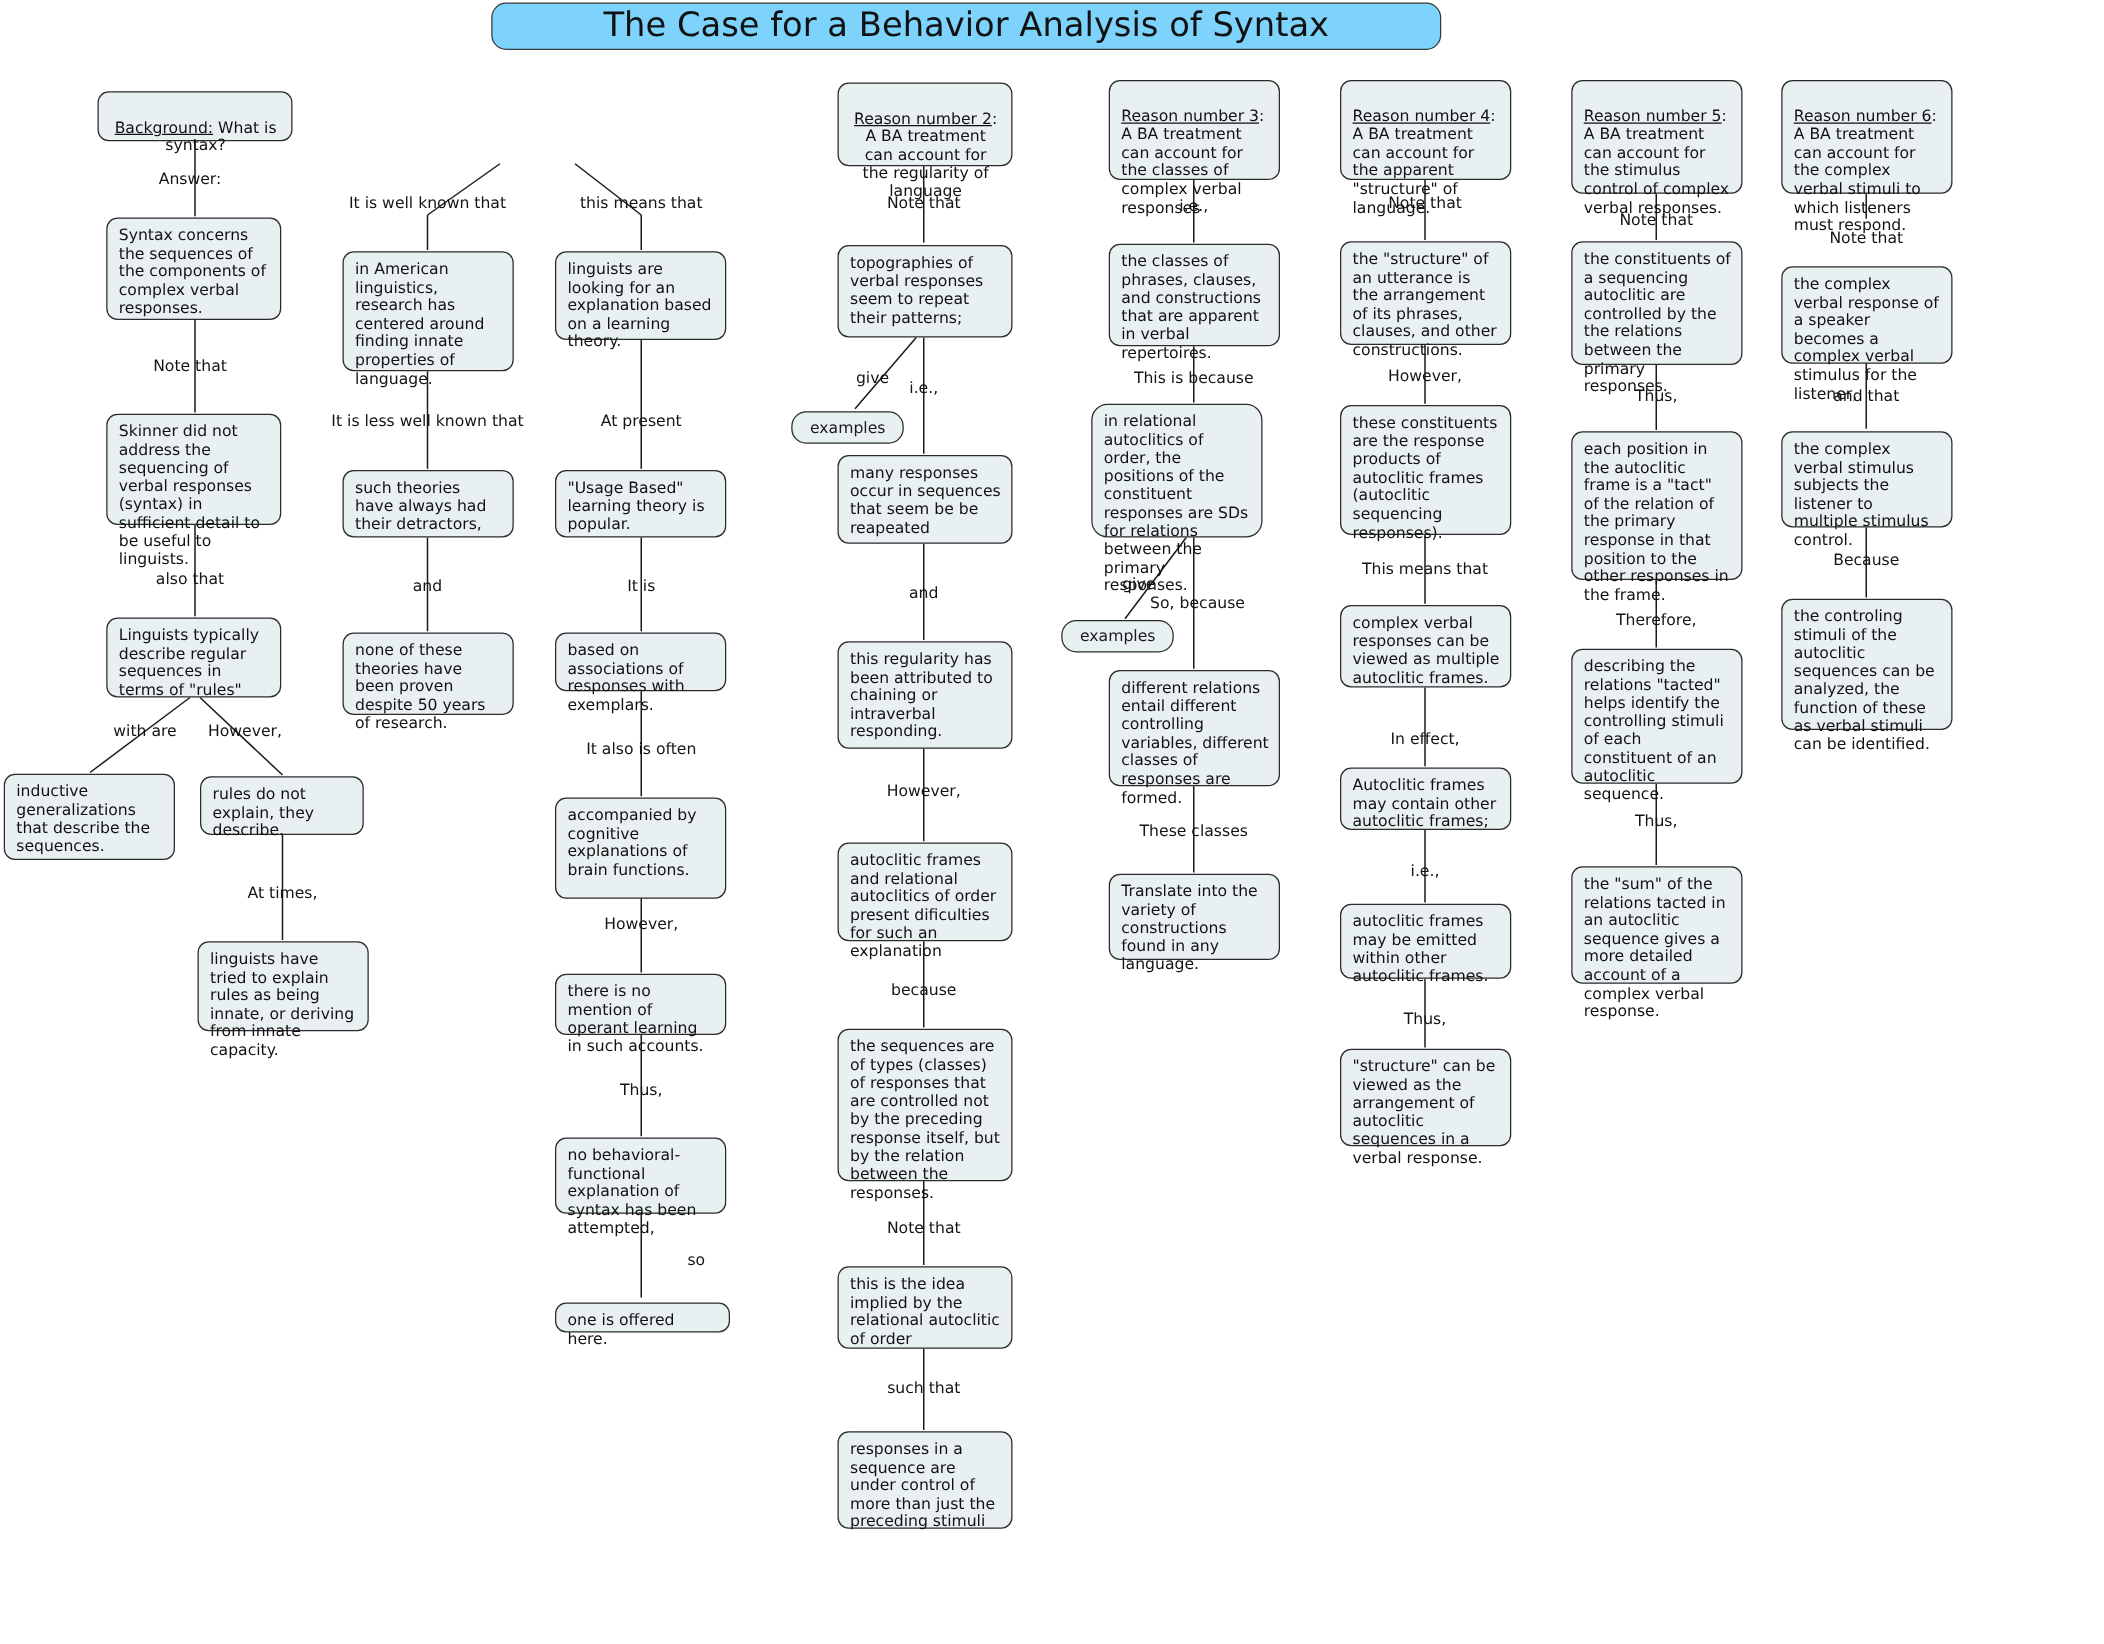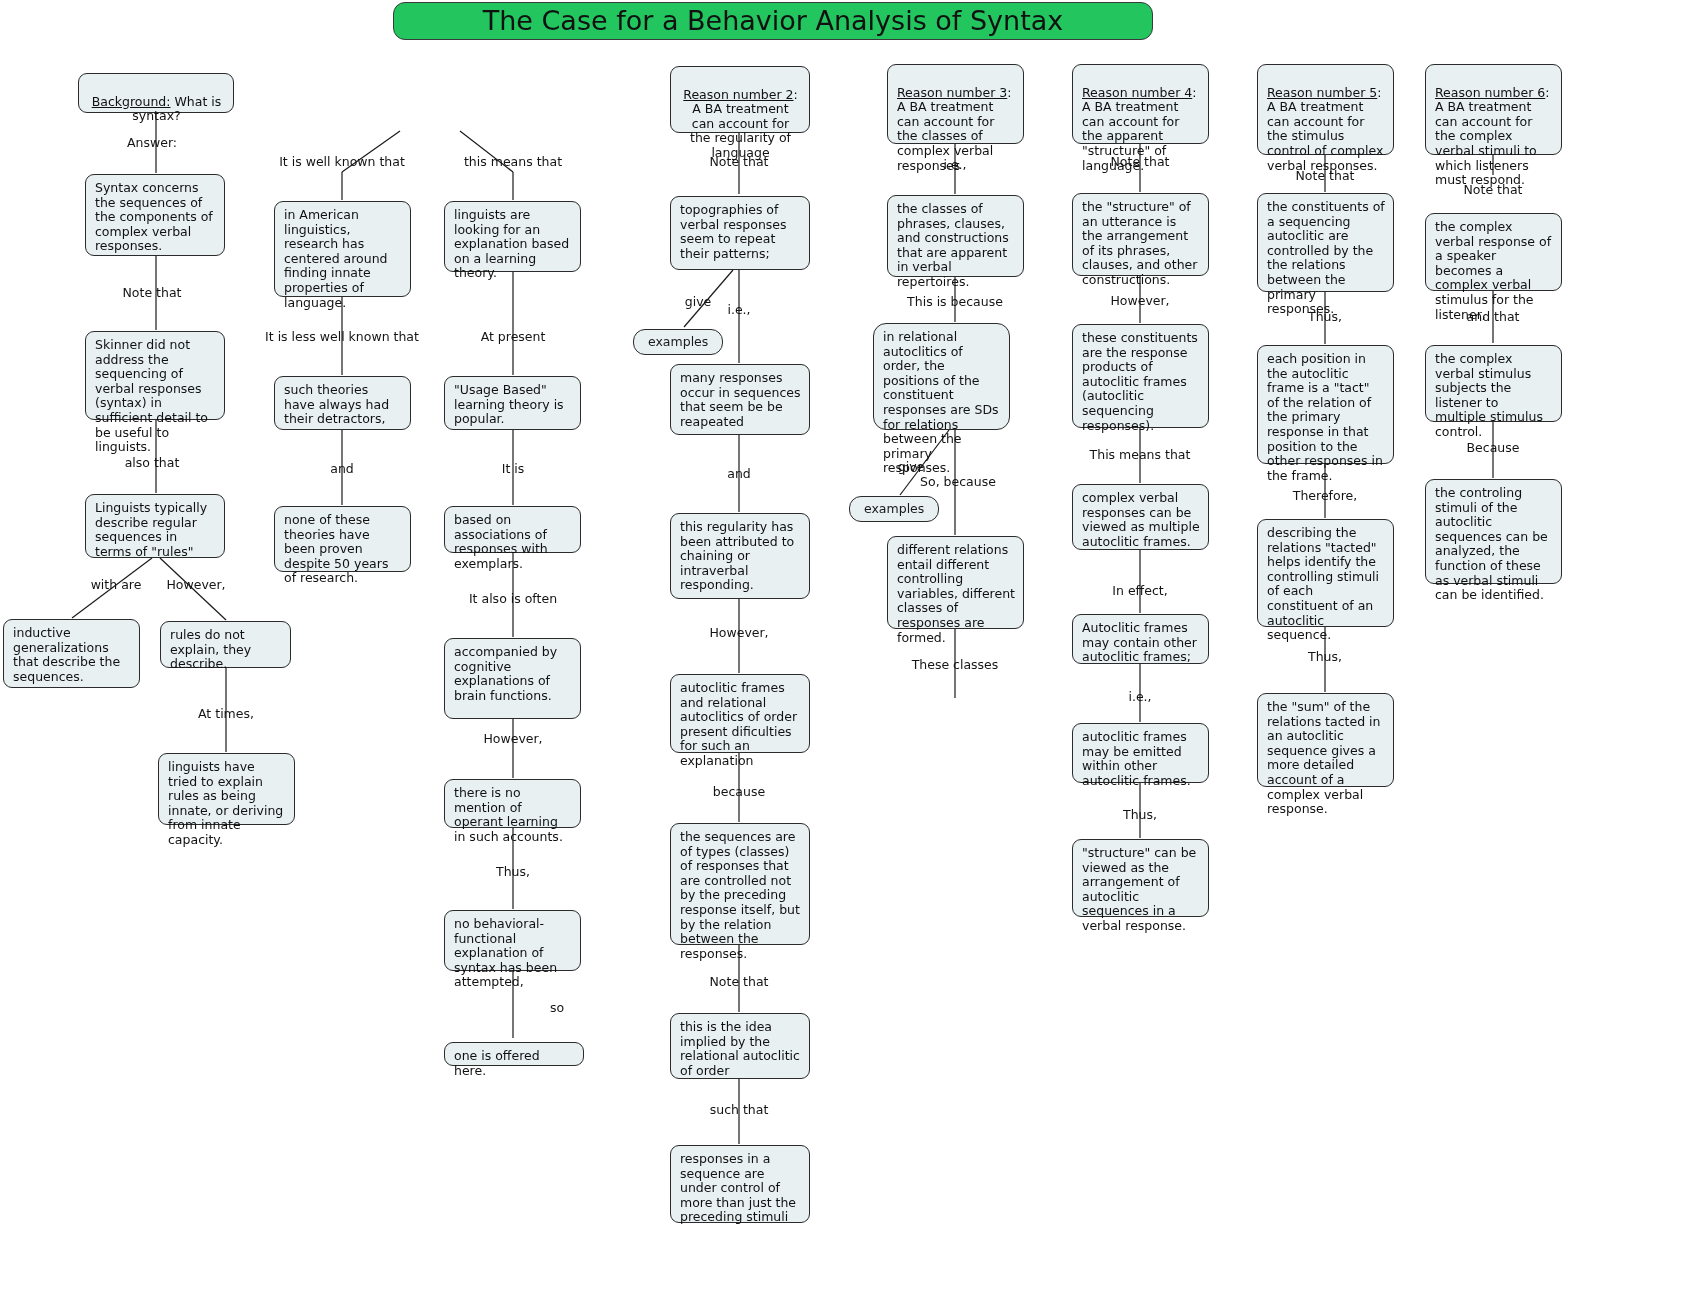--- a/index.html
+++ b/index.html
@@ -20,21 +20,21 @@
     border:1px solid #2b2b2b;
     border-radius:9px;
     padding:6px 8px 6px 9px;
     font-size:12.5px;
     line-height:14.6px;
     color:#111;
     white-space:pre-line;
   }
   .node.center{text-align:center;}
   .node.title-node{
-    background:#22c55e;
+    background:#7dd3fc;
     border:1px solid #3a3a3a;
     border-radius:12px;
     font-size:27px;
     line-height:32px;
     padding:0;
     display:flex;align-items:center;justify-content:center;
     font-weight:400;
   }
   .node .hdr{ text-decoration:underline; }
   .linklabel{
@@ -185,20 +185,21 @@
   </div>
   <div class="linklabel" style="left:955px;top:158px;">i.e.,</div>
   <div class="node" style="left:887px;top:195px;width:137px;height:82px;">the classes of phrases, clauses, and constructions that are apparent in verbal repertoires.</div>
   <div class="linklabel" style="left:955px;top:295px;">This is because</div>
   <div class="node" style="left:873px;top:323px;width:137px;height:107px;border-radius:13px;">in relational autoclitics of order, the positions of the constituent responses are SDs for relations between the primary responses.</div>
   <div class="linklabel" style="left:911px;top:460px;">give</div>
   <div class="linklabel" style="left:958px;top:475px;">So, because</div>
   <div class="pill" style="left:849px;top:496px;width:90px;height:26px;">examples</div>
   <div class="node" style="left:887px;top:536px;width:137px;height:93px;">different relations entail different controlling variables, different classes of responses are formed.</div>
   <div class="linklabel" style="left:955px;top:658px;">These classes</div>
+  <div class="node" style="left:887px;top:699px;width:137px;height:69px;">Translate into the variety of constructions found in any language.</div>
 
   <div class="node" style="left:1072px;top:64px;width:137px;height:80px;">
     <span class="hdr">Reason number 4</span><span>: A BA treatment can account for the apparent "structure" of language.</span>
   </div>
   <div class="linklabel" style="left:1140px;top:155px;">Note that</div>
   <div class="node" style="left:1072px;top:193px;width:137px;height:83px;">the "structure" of an utterance is the arrangement of its phrases, clauses, and other constructions.</div>
   <div class="linklabel" style="left:1140px;top:294px;">However,</div>
   <div class="node" style="left:1072px;top:324px;width:137px;height:104px;">these constituents are the response products of autoclitic frames (autoclitic sequencing responses).</div>
   <div class="linklabel" style="left:1140px;top:448px;">This means that</div>
   <div class="node" style="left:1072px;top:484px;width:137px;height:66px;">complex verbal responses can be viewed as multiple autoclitic frames.</div>

